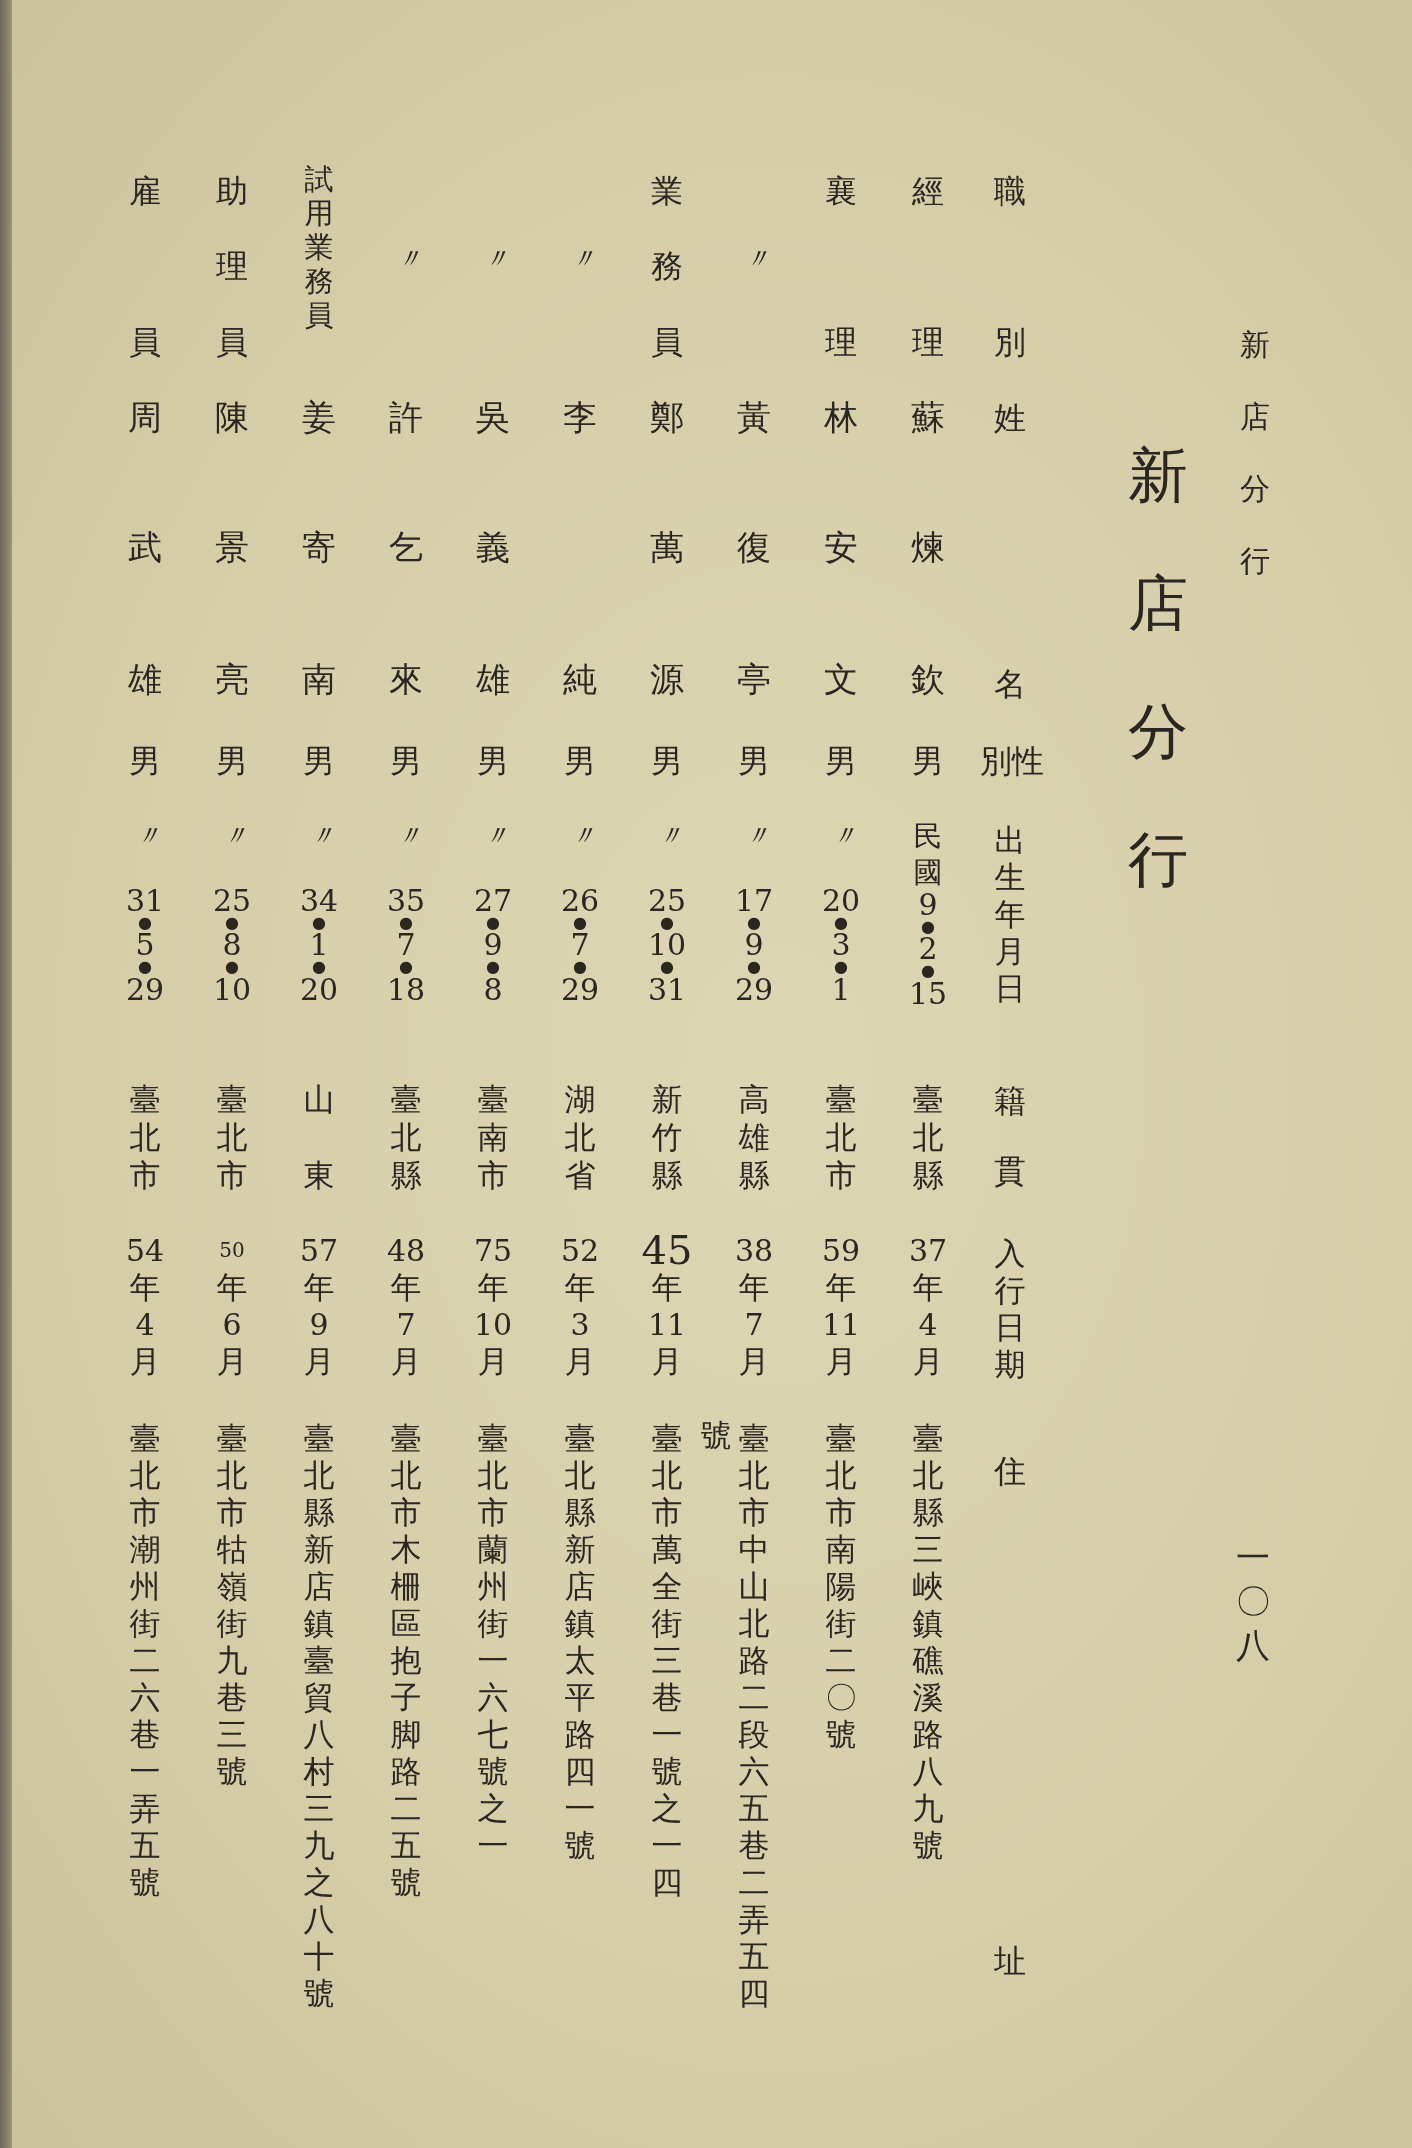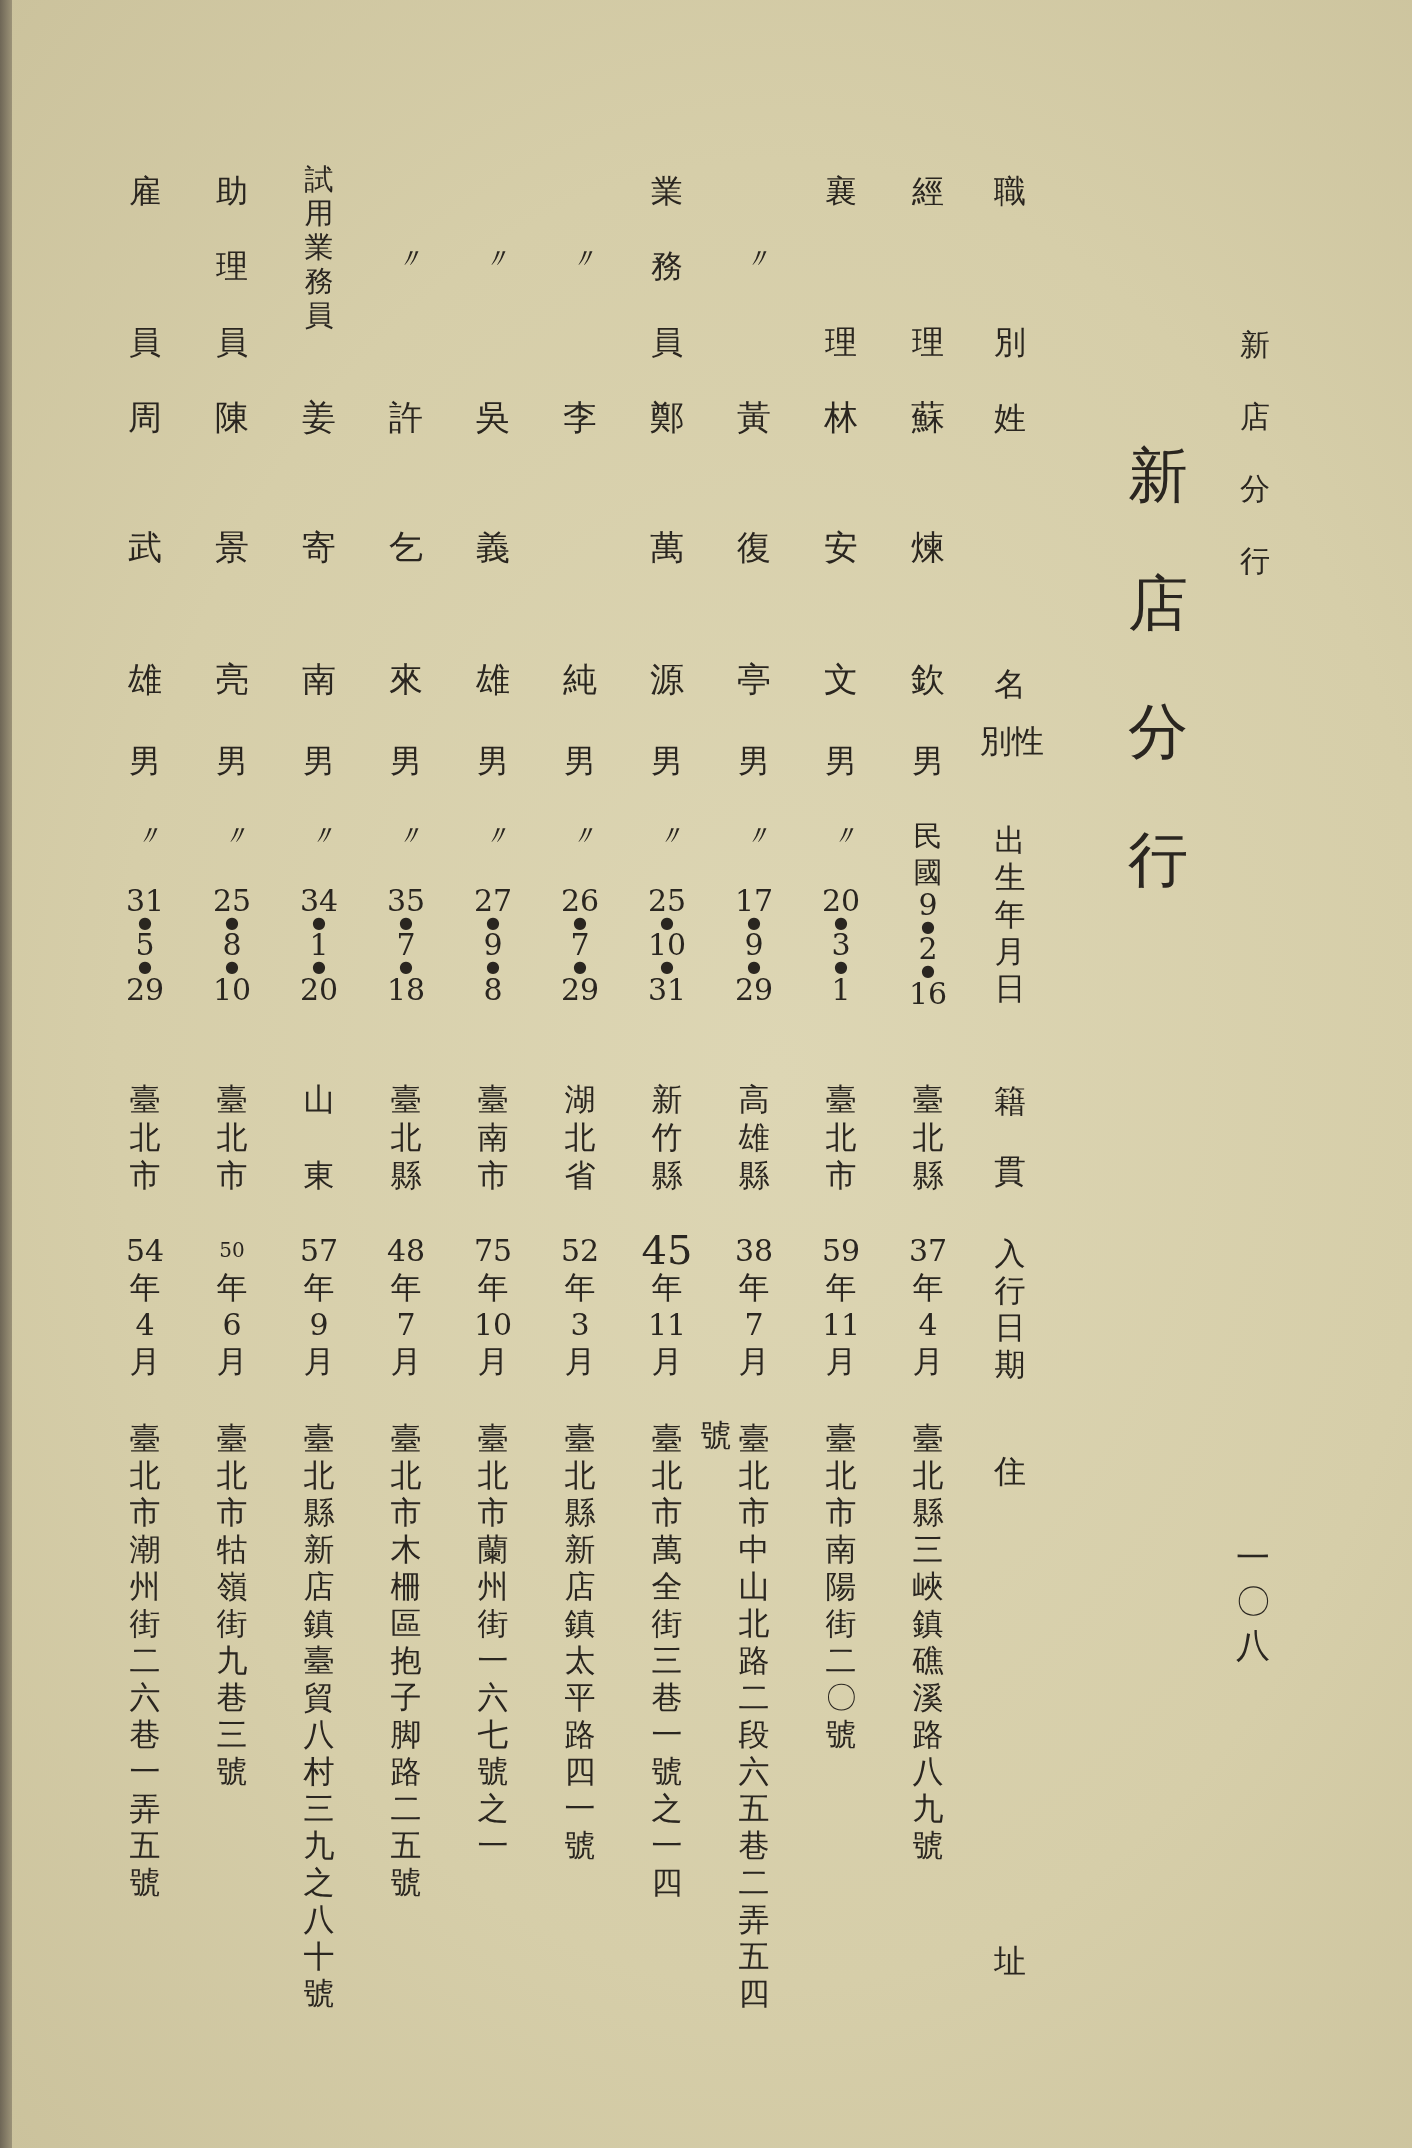--- a/index.html
+++ b/index.html
@@ -63,21 +63,21 @@
       <span>店</span>
       <span>分</span>
       <span>行</span>
     </div>
 
   <div id="header-col">
       <div class="cell" style="left: 980px; top: 175px;">職</div>
       <div class="cell" style="left: 980px; top: 326px;">別</div>
       <div class="cell" style="left: 980px; top: 402px;">姓</div>
       <div class="cell" style="left: 980px; top: 668px;">名</div>
-      <div class="cell" style="left: 972px; top: 725px; width: 80px;">別性</div>
+      <div class="cell" style="left: 972px; top: 745px; width: 80px;">別性</div>
       <div class="stack" style="left: 980px; top: 822px;">
         <span style="font-size: 31px; line-height: 37px;">出</span>
         <span style="font-size: 31px; line-height: 37px;">生</span>
         <span style="font-size: 31px; line-height: 37px;">年</span>
         <span style="font-size: 31px; line-height: 37px;">月</span>
         <span style="font-size: 31px; line-height: 37px;">日</span>
       </div>
       <div class="cell" style="left: 980px; top: 1085px;">籍</div>
       <div class="cell" style="left: 980px; top: 1155px;">貫</div>
       <div class="stack" style="left: 980px; top: 1235px;">
@@ -98,21 +98,21 @@
         <div class="cell name-ch" style="left: 898px; top: 530px;">煉</div>
         <div class="cell name-ch" style="left: 898px; top: 662px;">欽</div>
         <div class="cell" style="left: 898px; top: 745px;">男</div>
         <div class="stack date" style="left: 898px; top: 818px;">
           <span style="font-size: 29px; line-height: 36px;">民</span>
           <span style="font-size: 29px; line-height: 36px;">國</span>
           <span class="num">9</span>
           <span class="dot">●</span>
           <span class="num">2</span>
           <span class="dot">●</span>
-          <span class="num">16</span>
+          <span class="num">15</span>
         </div>
         <div class="stack native" style="left: 898px; top: 1080px;">
           <span>臺</span>
           <span>北</span>
           <span>縣</span>
         </div>
         <div class="stack join" style="left: 898px; top: 1232px;">
           <span style="font-size: 30px;">37</span>
           <span>年</span>
           <span style="font-size: 30px;">4</span>

